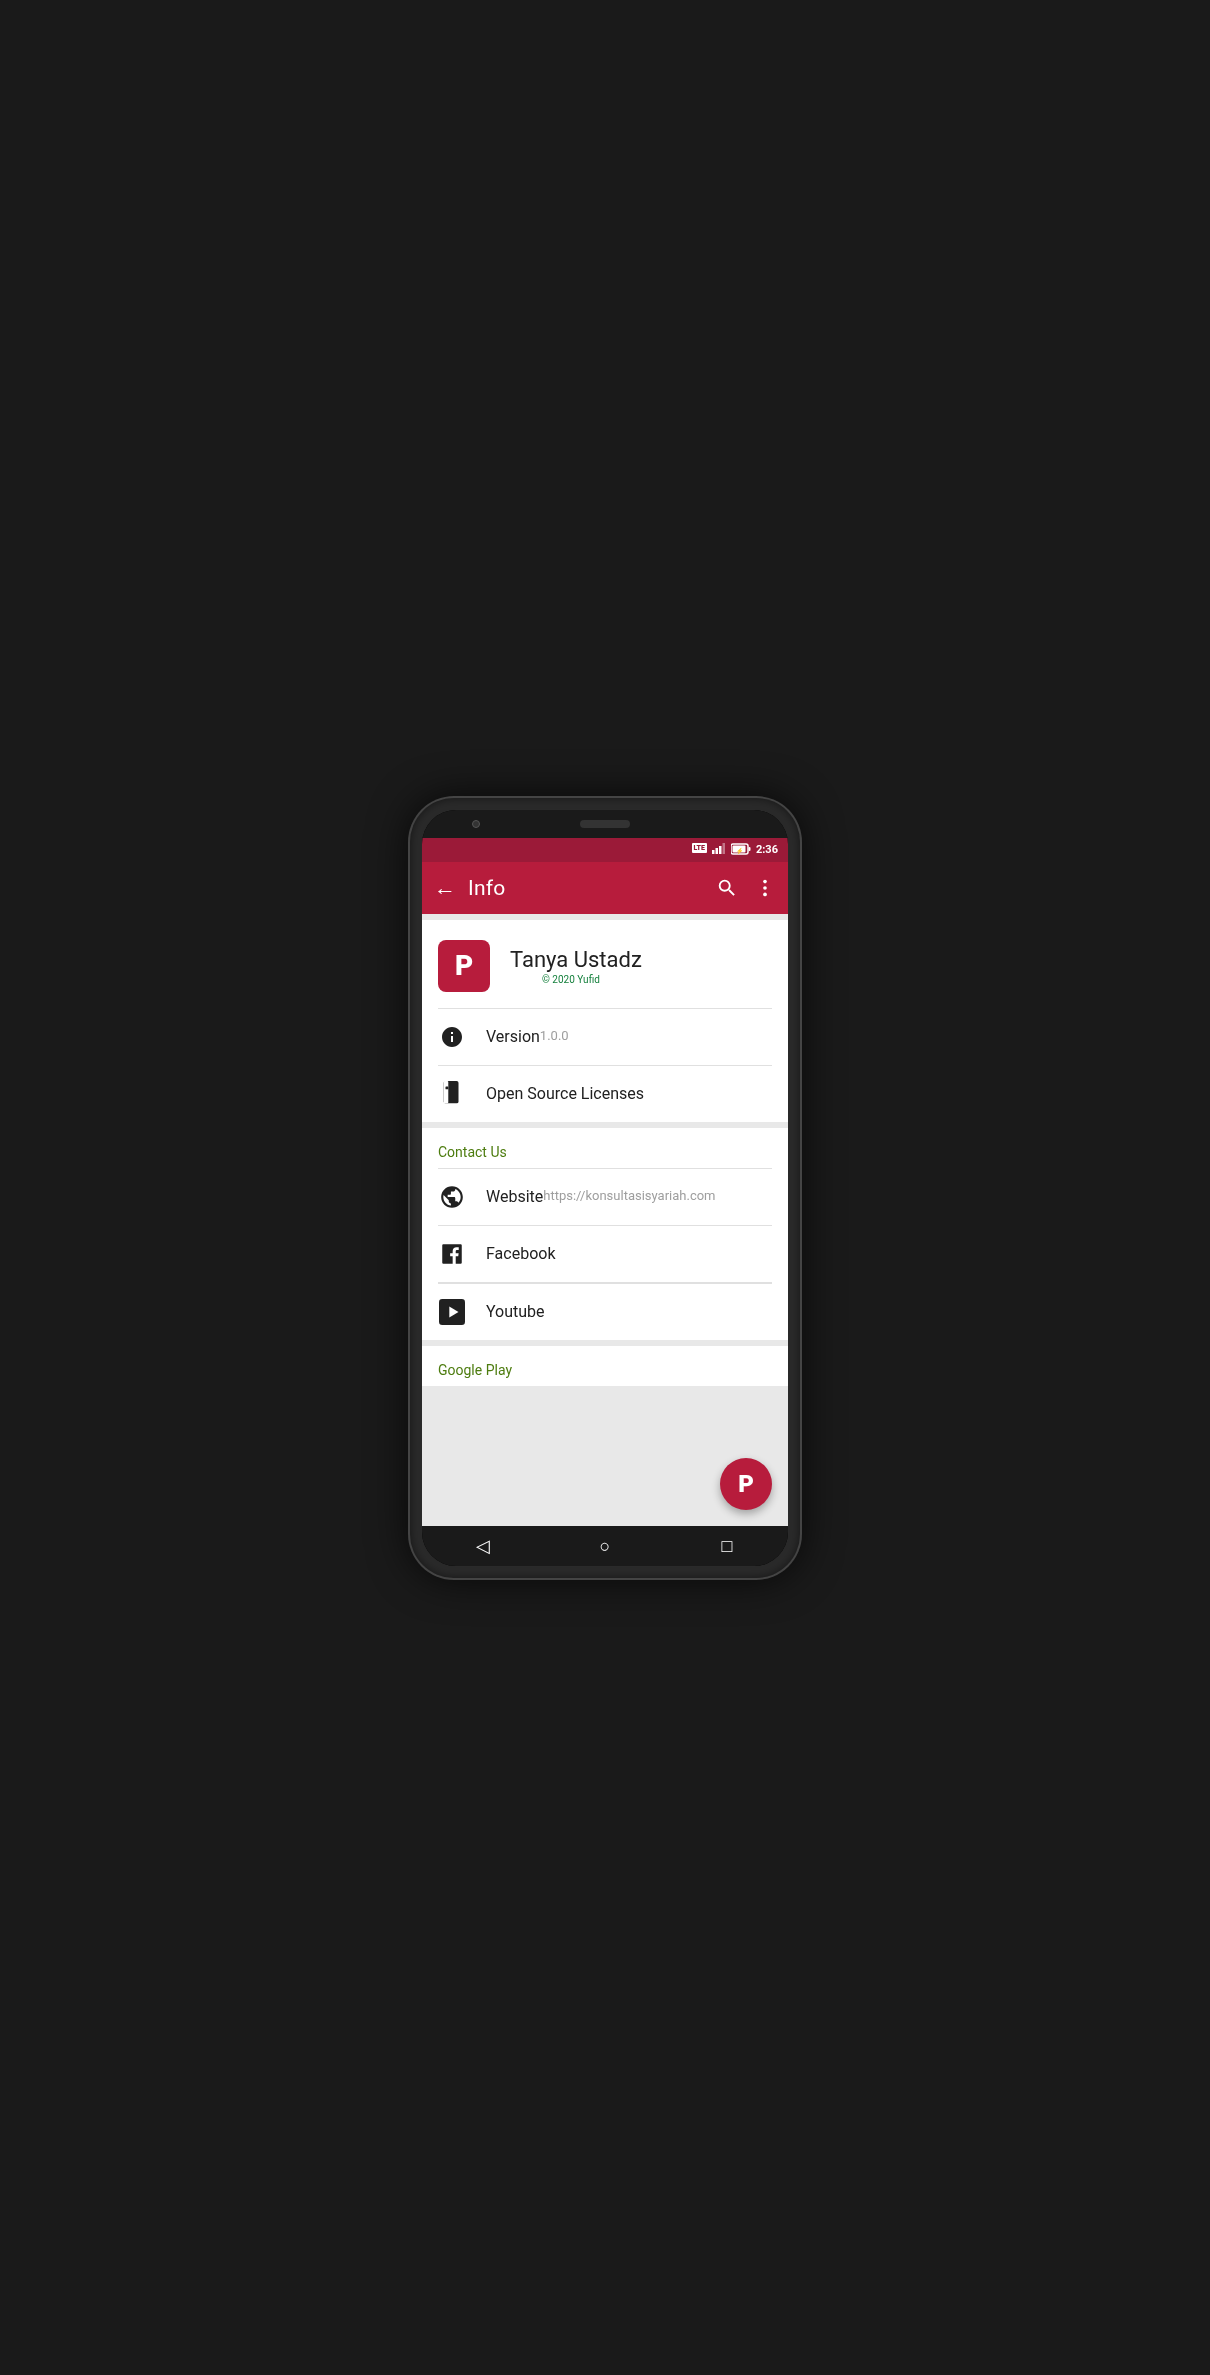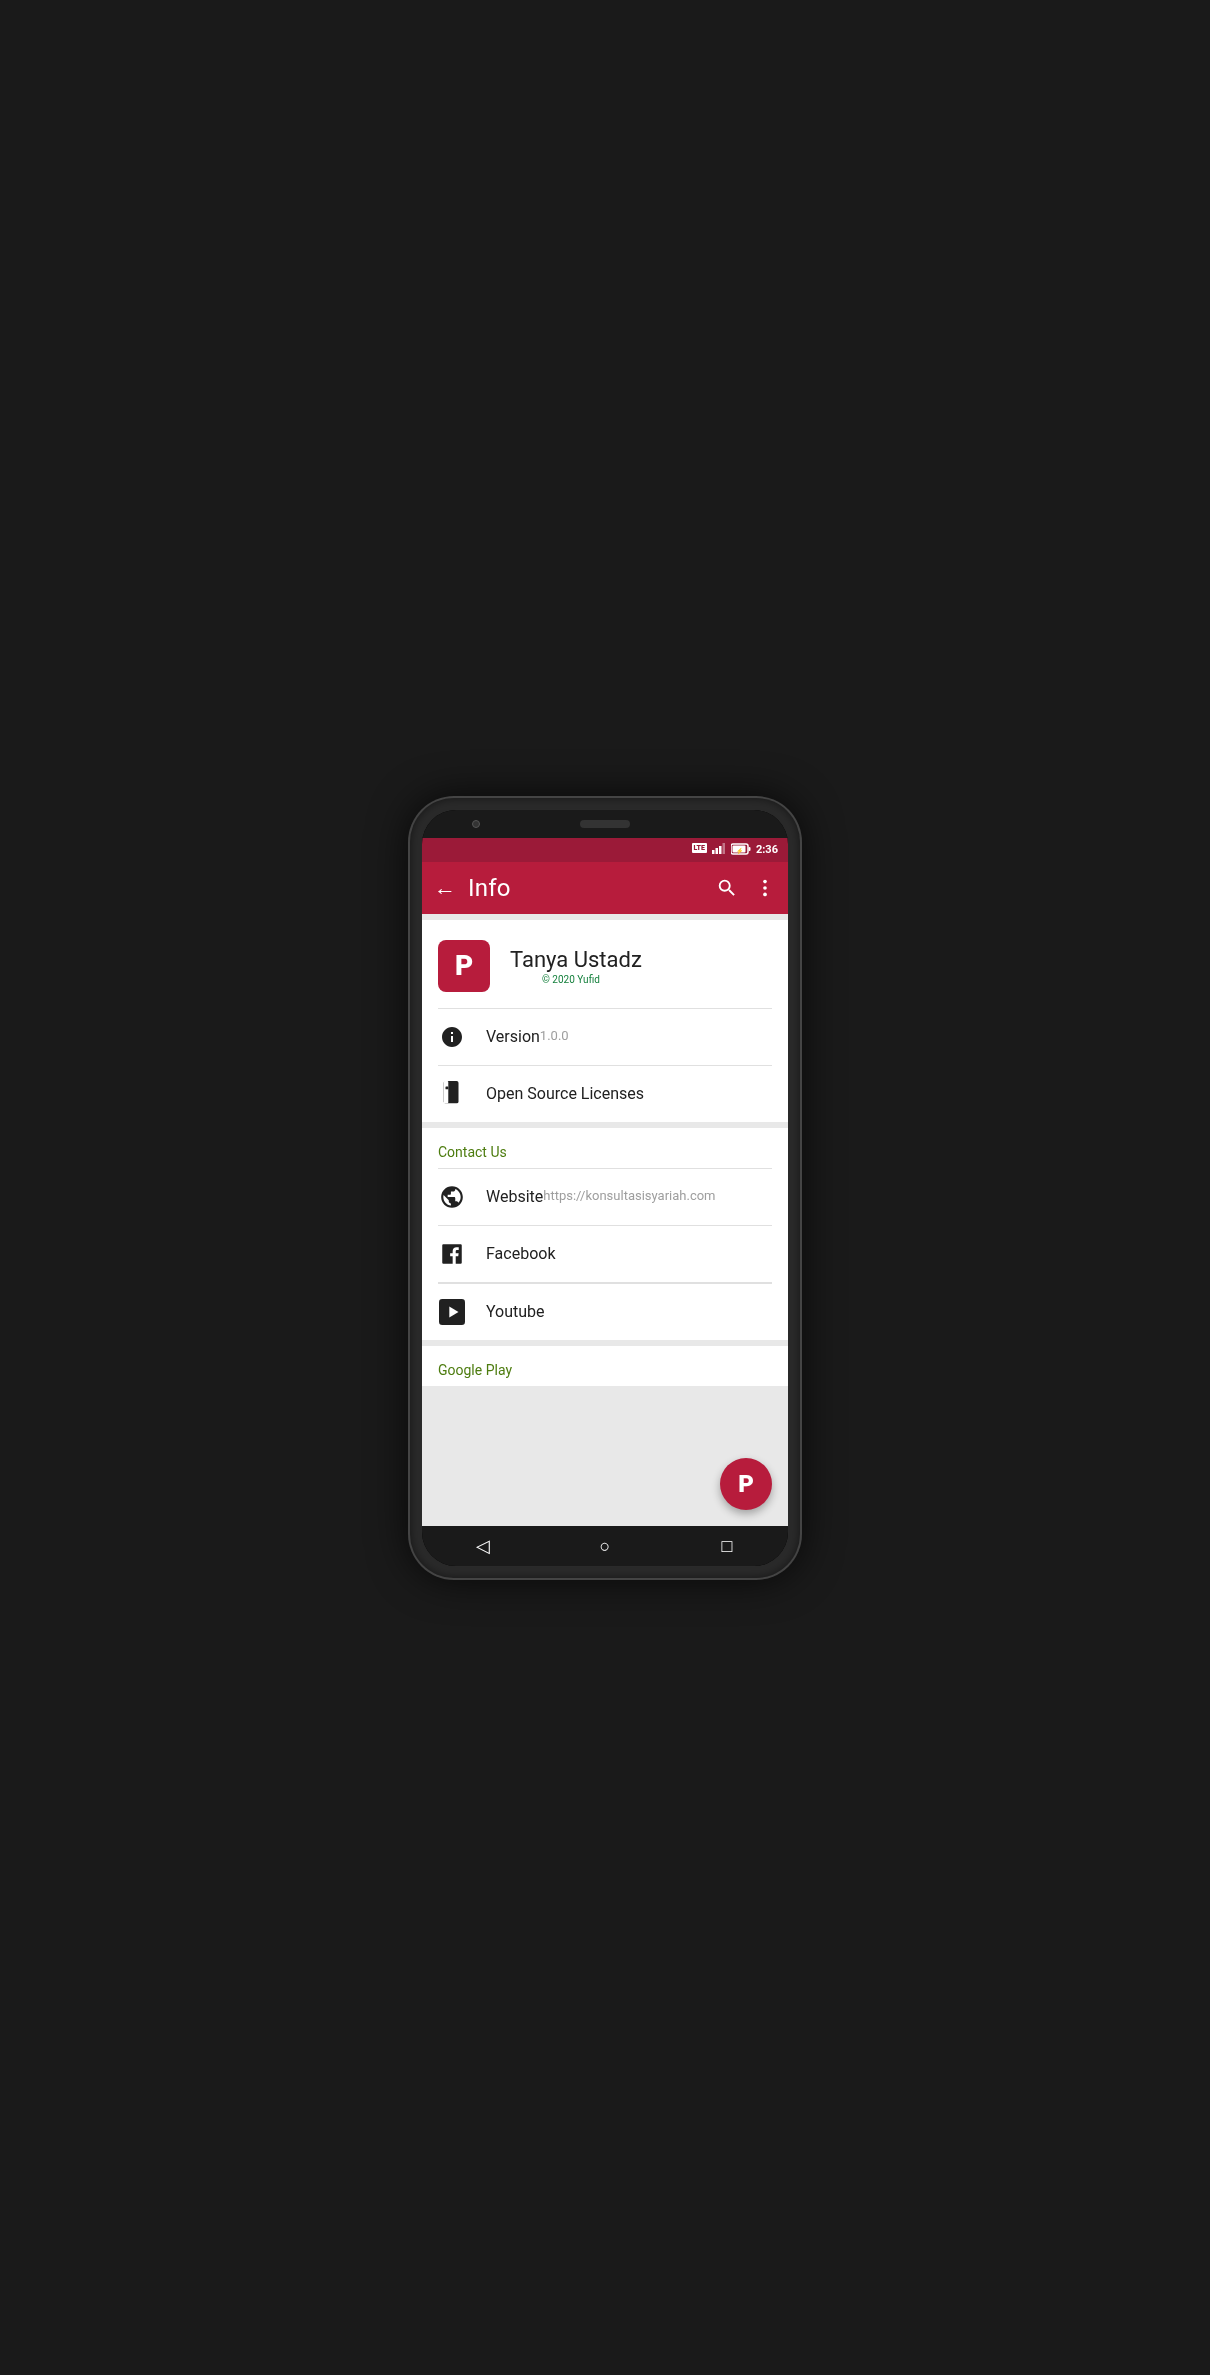--- a/index.html
+++ b/index.html
@@ -100,21 +100,21 @@
 
     .app-bar-back {
       color: white;
       font-size: 22px;
       cursor: pointer;
       line-height: 1;
     }
 
     .app-bar-title {
       color: white;
-      font-size: 24px;
+      font-size: 21px;
       font-weight: 400;
       flex: 1;
       letter-spacing: 0.2px;
     }
 
     .app-bar-actions {
       display: flex;
       gap: 16px;
       align-items: center;
     }

